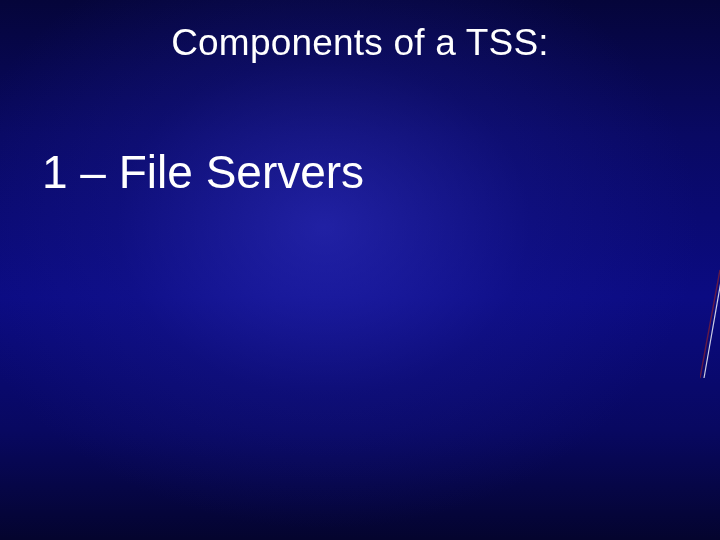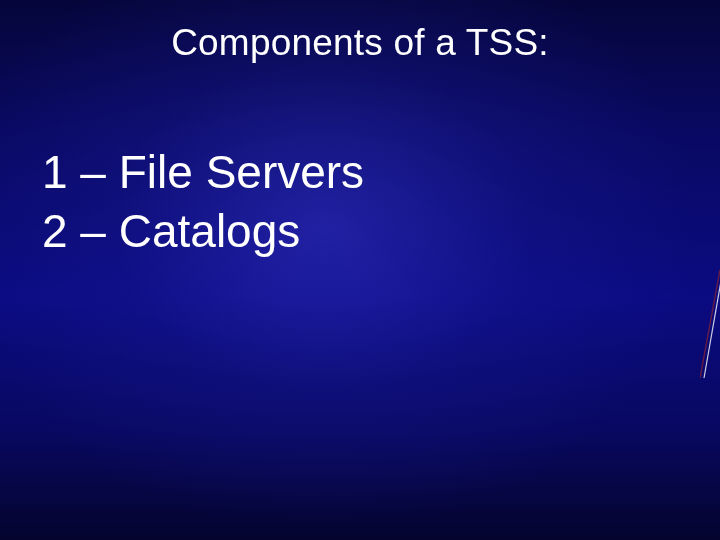--- a/index.html
+++ b/index.html
@@ -57,21 +57,20 @@
 </style>
 </head>
 <body>
 
 <div class="slide">
 
   <div class="title">Components of a TSS:</div>
 
   <div class="body">
     <div class="item">1 – File Servers</div>
-    <div class="item">2 – Catalogs</div>
   </div>
 
   <div class="corner-accent">
     <svg width="26" height="120" viewBox="0 0 26 120">
       <line x1="4" y1="118" x2="24" y2="4" stroke="#ffffff" stroke-width="1.2" opacity="0.8"></line>
       <line x1="0" y1="118" x2="20" y2="10" stroke="#8a2230" stroke-width="1.4" opacity="0.7"></line>
     </svg>
   </div>
 
 </div>

